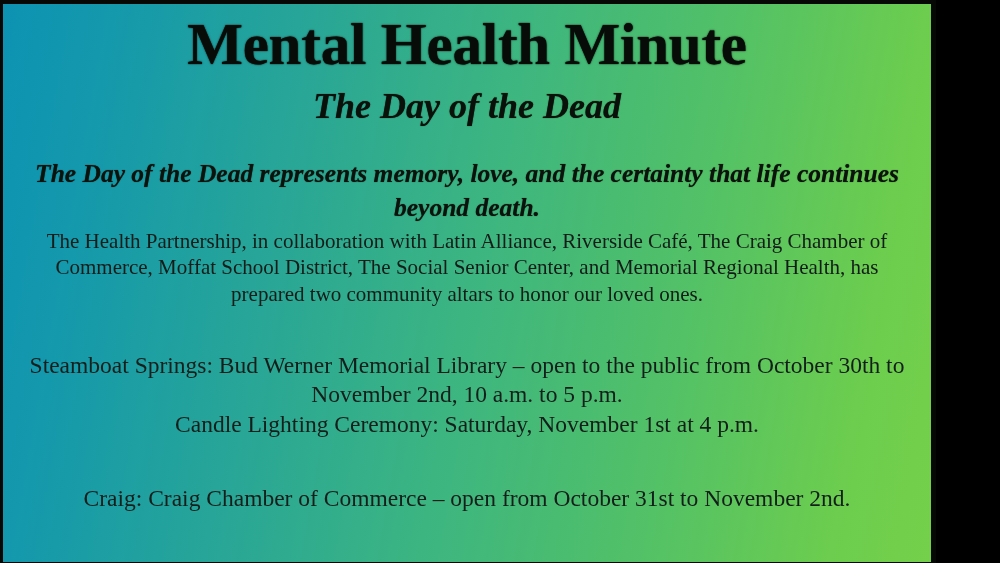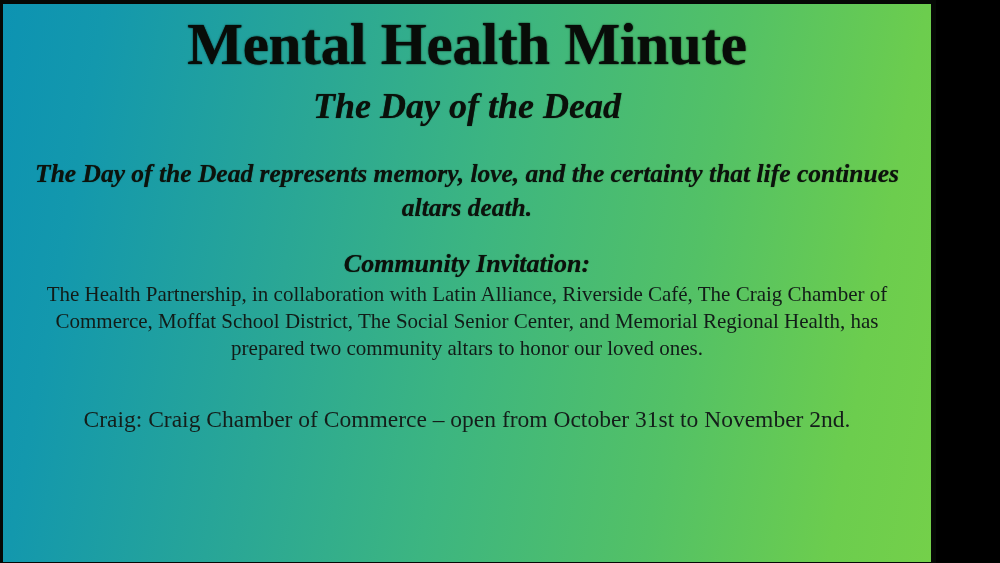--- a/index.html
+++ b/index.html
@@ -122,26 +122,29 @@
 </head>
 <body>
 
 <div id="poster">
   <div class="poster-inner">
 
     <h1 class="headline">Mental Health Minute</h1>
 
     <h2 class="subtitle">The Day of the Dead</h2>
 
-    <p class="tagline">The Day of the Dead represents memory, love, and the certainty that life continues altars death.</p>
+    <p class="tagline">The Day of the Dead represents memory, love, and the certainty that life continues beyond death.</p>
 
-    <h3 class="section-heading">Community Invitation:</h3>
 
     <p class="body-block">The Health Partnership, in collaboration with Latin Alliance, Riverside Café, The Craig Chamber of Commerce, Moffat School District, The Social Senior Center, and Memorial Regional Health, has prepared two community altars to honor our loved ones.</p>
 
+    <div class="venue-block first">
+      <span class="venue-line">Steamboat Springs: Bud Werner Memorial Library – open to the public from October 30th to November 2nd, 10 a.m. to 5 p.m.</span>
+      <span class="venue-line">Candle Lighting Ceremony: Saturday, November 1st at 4 p.m.</span>
+    </div>
 
     <div class="venue-block second">
       <span class="venue-line">Craig: Craig Chamber of Commerce – open from October 31st to November 2nd.</span>
 
     </div>
 
   </div>
 </div>
 
 </body></html>

